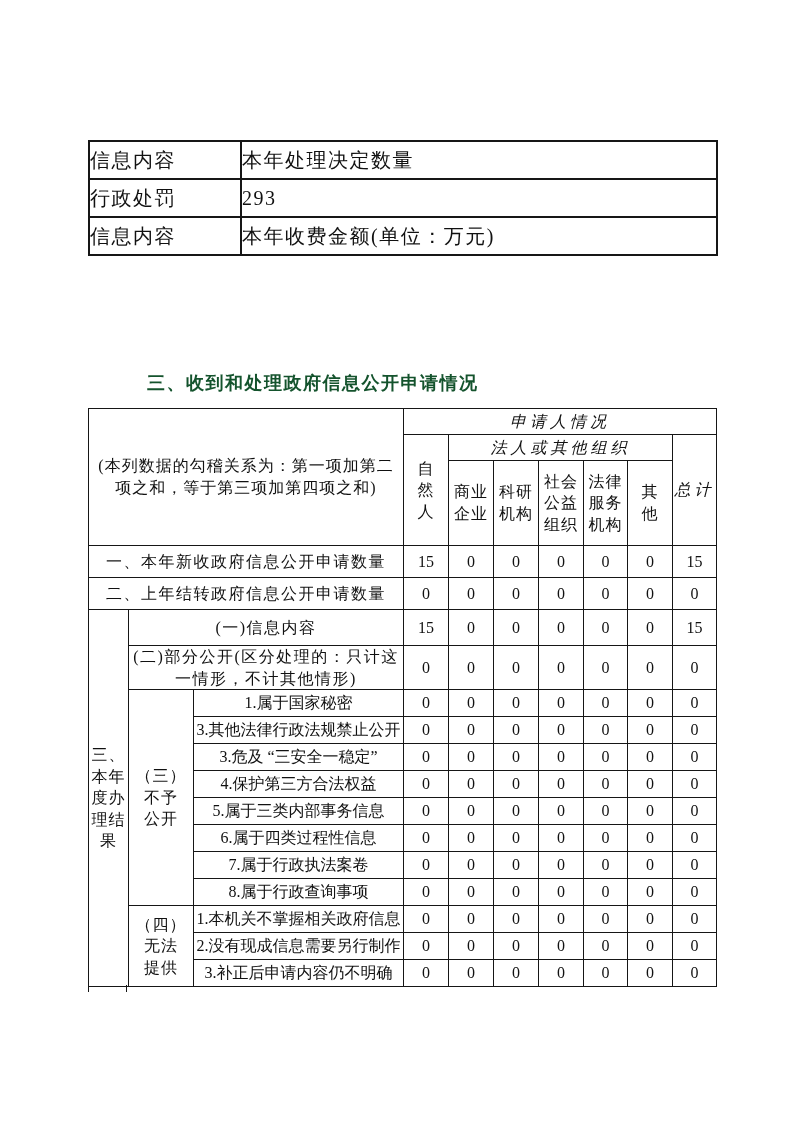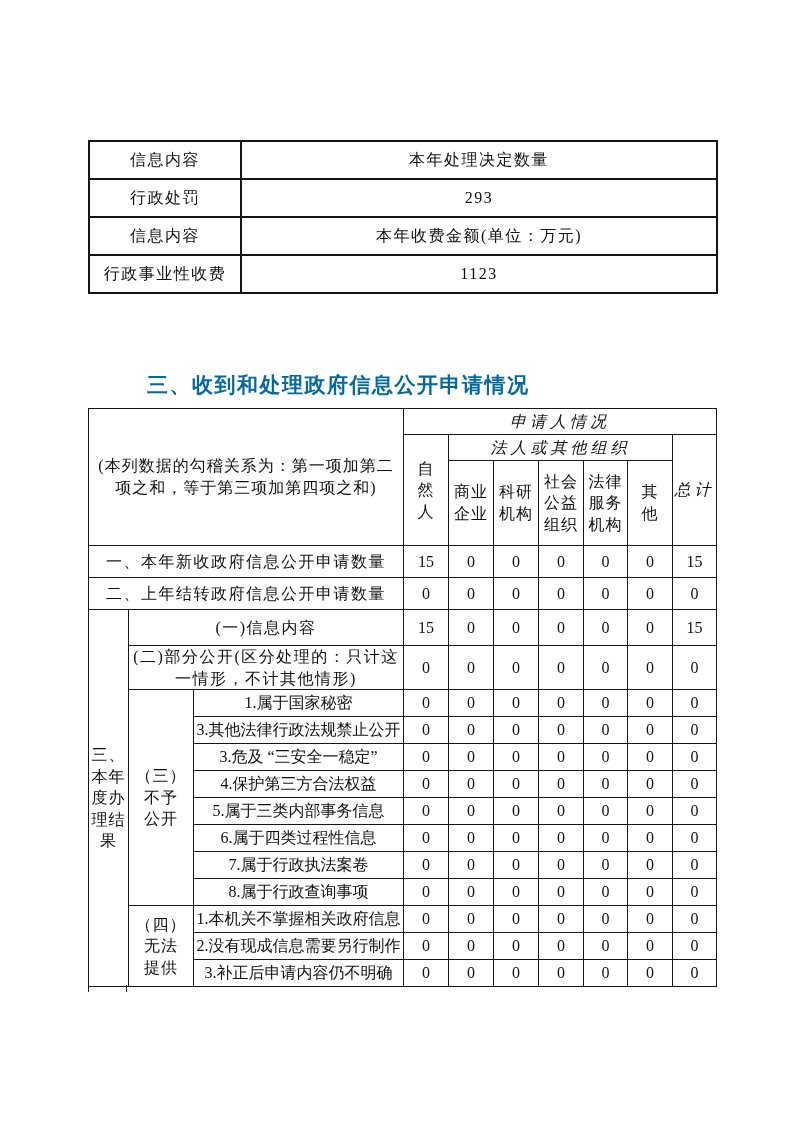--- a/index.html
+++ b/index.html
@@ -1,25 +1,25 @@
 <!DOCTYPE html>
 <html><head>
 <meta charset="utf-8">
 <style>
   html,body{margin:0;padding:0;background:#ffffff;}
   .page{position:relative;width:793px;height:1122px;background:#ffffff;overflow:hidden;
         font-family:"Liberation Serif","DejaVu Serif",serif;color:#111;}
   table{border-collapse:collapse;table-layout:fixed;}
   
   .t1{position:absolute;left:88px;top:140px;width:628px;}
-  .t1 td{border:2px solid #161616;font-size:16px;text-align:center;vertical-align:middle;
-         height:36px;letter-spacing:1.5px;padding:0 10px;overflow:hidden;}
+  .t1 td{border:2px solid #161616;font-size:20px;text-align:left;vertical-align:middle;
+         height:36px;letter-spacing:1.5px;padding:0 0;overflow:hidden;}
   
   .heading{position:absolute;left:147px;top:371px;font-family:Liberation Sans, sans-serif;
-           font-weight:700;font-size:21px;letter-spacing:1.5px;color:#0369a1;white-space:nowrap;}
+           font-weight:700;font-size:18px;letter-spacing:1.5px;color:#14532d;white-space:nowrap;}
   
   .t2{position:absolute;left:88px;top:408px;width:628px;}
   .t2 td{border:1.5px solid #161616;font-size:16px;text-align:center;vertical-align:middle;
          padding:0 1px;overflow:hidden;line-height:1.35;}
   .hdr{letter-spacing:4px;font-style:italic;}
   .pre{white-space:pre-line;line-height:1.5;letter-spacing:1px;}
   .note{text-align:justify;padding:2px 4px 2px 3px;letter-spacing:1px;line-height:1.8;font-size:15.5px;border-radius:15px;}
   .rl{text-align:left;padding-left:2px;letter-spacing:1.5px;line-height:1.3;}
   .il{text-align:left;padding-left:2px;letter-spacing:0;}
   .num{font-family:"Liberation Serif","DejaVu Serif",serif;letter-spacing:0;}
@@ -42,24 +42,20 @@
       <td>信息内容</td>
       <td>本年处理决定数量</td>
     </tr>
     <tr>
       <td>行政处罚</td>
       <td class="num">293</td>
     </tr>
     <tr>
       <td>信息内容</td>
       <td>本年收费金额(单位：万元)</td>
-    </tr>
-    <tr>
-      <td>行政事业性收费</td>
-      <td class="num">1123</td>
     </tr>
   </tbody>
     </table>
 
   <div class="heading">三、收到和处理政府信息公开申请情况</div>
 
   <table class="t2">
     <colgroup>
       <col style="width:40px">
         <col style="width:65px">

